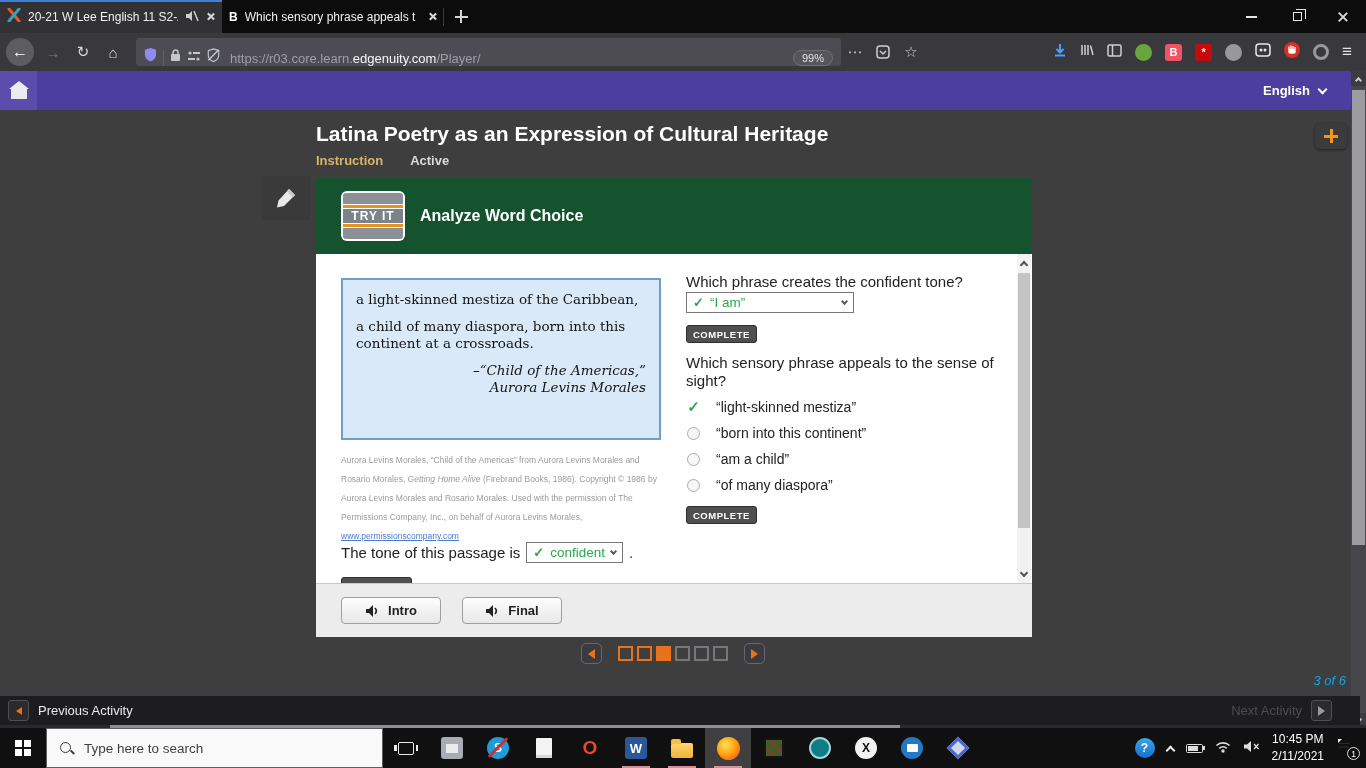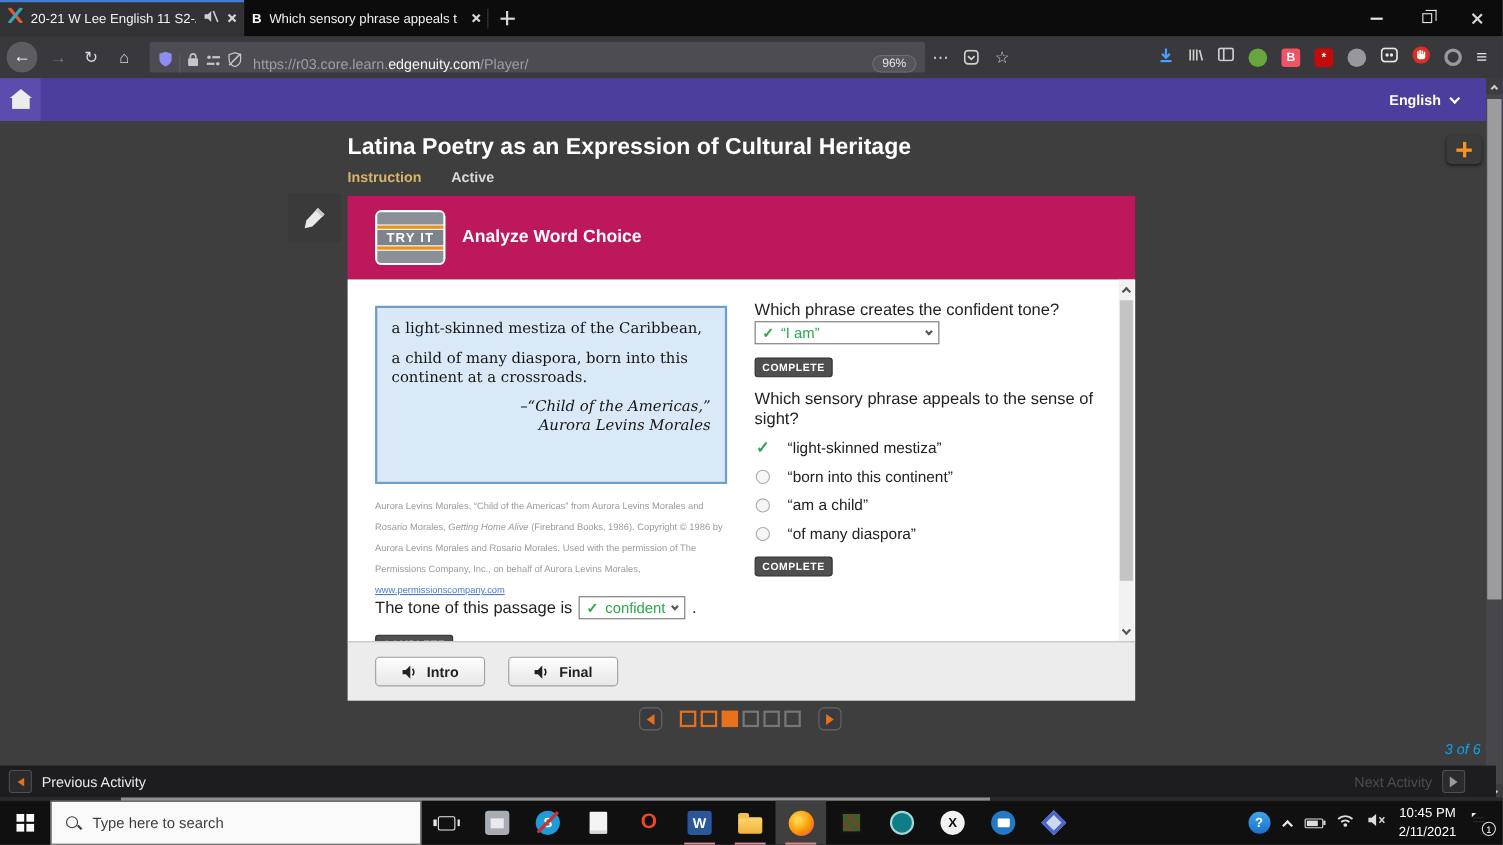--- a/index.html
+++ b/index.html
@@ -68,21 +68,21 @@
   .lesson-tabs { position:absolute; left:316px; top:153px; display:flex; gap:27px; font-size:13px; }
   .lt-instruction { color:#d7b46a; font-weight:bold; }
   .lt-active { color:#d9d9d9; font-weight:bold; }
   .add-btn { position:absolute; left:1315px; top:123px; width:32px; height:26px; background:#3b3b3b; border-radius:5px; box-shadow:0 1px 3px rgba(0,0,0,.5); display:flex; align-items:center; justify-content:center; }
   .add-btn .plus { color:#f7941d; width:14px; height:14px; }
   .add-btn .plus:before { top:5.5px; height:3px; width:14px;} .add-btn .plus:after { left:5.5px; width:3px; height:14px;}
 
   .pencil-tool { position:absolute; left:262px; top:176px; width:48px; height:44px; background:#3a3a3a; display:flex; align-items:center; justify-content:center; }
 
   .panel { position:absolute; left:316px; top:178px; width:716px; height:459px; }
-  .panel-header { position:absolute; left:0; top:0; width:716px; height:76px; background:#be185d; display:flex; align-items:center; padding-left:25px; gap:15px; }
+  .panel-header { position:absolute; left:0; top:0; width:716px; height:76px; background:#14532d; display:flex; align-items:center; padding-left:25px; gap:15px; }
   .tryit { width:64px; height:50px; background:#fff; border-radius:6px; padding:2px; display:flex; flex-direction:column; overflow:hidden; }
   .tryit .band { background:#8b9097; flex:1; border-radius:3px 3px 0 0; }
   .tryit .band.bot { border-radius:0 0 3px 3px; }
   .tryit .stripe { background:#e8921c; height:3px; margin:1px 0; }
   .tryit .lbl { background:#7c838b; color:#fff; font-size:12px; font-weight:bold; text-align:center; letter-spacing:1px; padding:0 2px; }
   .panel-title { font-size:16px; font-weight:bold; color:#fff; }
 
   .panel-body { position:absolute; left:0; top:76px; width:716px; height:329px; background:#fff; overflow:hidden; }
   .poem-box { position:absolute; left:25px; top:24px; width:320px; height:162px; background:#d9e9f8; border:2px solid #6f9fc8; padding:11px 13px; font-family:"DejaVu Serif",serif; font-size:13.5px; color:#141414; }
   .poem-box p { margin-bottom:9px; line-height:1.3; }
@@ -250,21 +250,21 @@
             <circle cx="11" cy="9" r="1.6" fill="#c3c7cc"></circle>
           </svg>
       </span>
       <span>
         <svg width="13" height="14" viewBox="0 0 14 16">
             <path d="M7 1 L13 3 V8 C13 12 10 14.5 7 15.5 C4 14.5 1 12 1 8 V3 Z" fill="none" stroke="#c3c7cc" stroke-width="1.3"></path>
             <path d="M1 14 L13 2" stroke="#c3c7cc" stroke-width="1.6"></path>
           </svg>
       </span>
       <span class="urltext"><span class="dim">https://r03.core.learn.</span><span class="hi">edgenuity.com</span><span class="dim">/Player/</span></span>
-      <span class="zoom-badge">96%</span>
+      <span class="zoom-badge">99%</span>
     </div>
     <div class="nav-ico">⋯</div>
     <div class="nav-ico">
       <svg width="14" height="14" viewBox="0 0 14 14">
           <rect x="1" y="1" width="12" height="12" rx="3" stroke="#cfcfd2" fill="none" stroke-width="1.5"></rect>
           <path d="M4 6 l3 3 3 -3" stroke="#cfcfd2" fill="none" stroke-width="1.5"></path>
         </svg>
     </div>
     <div class="nav-ico">☆</div>
     <div class="ext-row">

